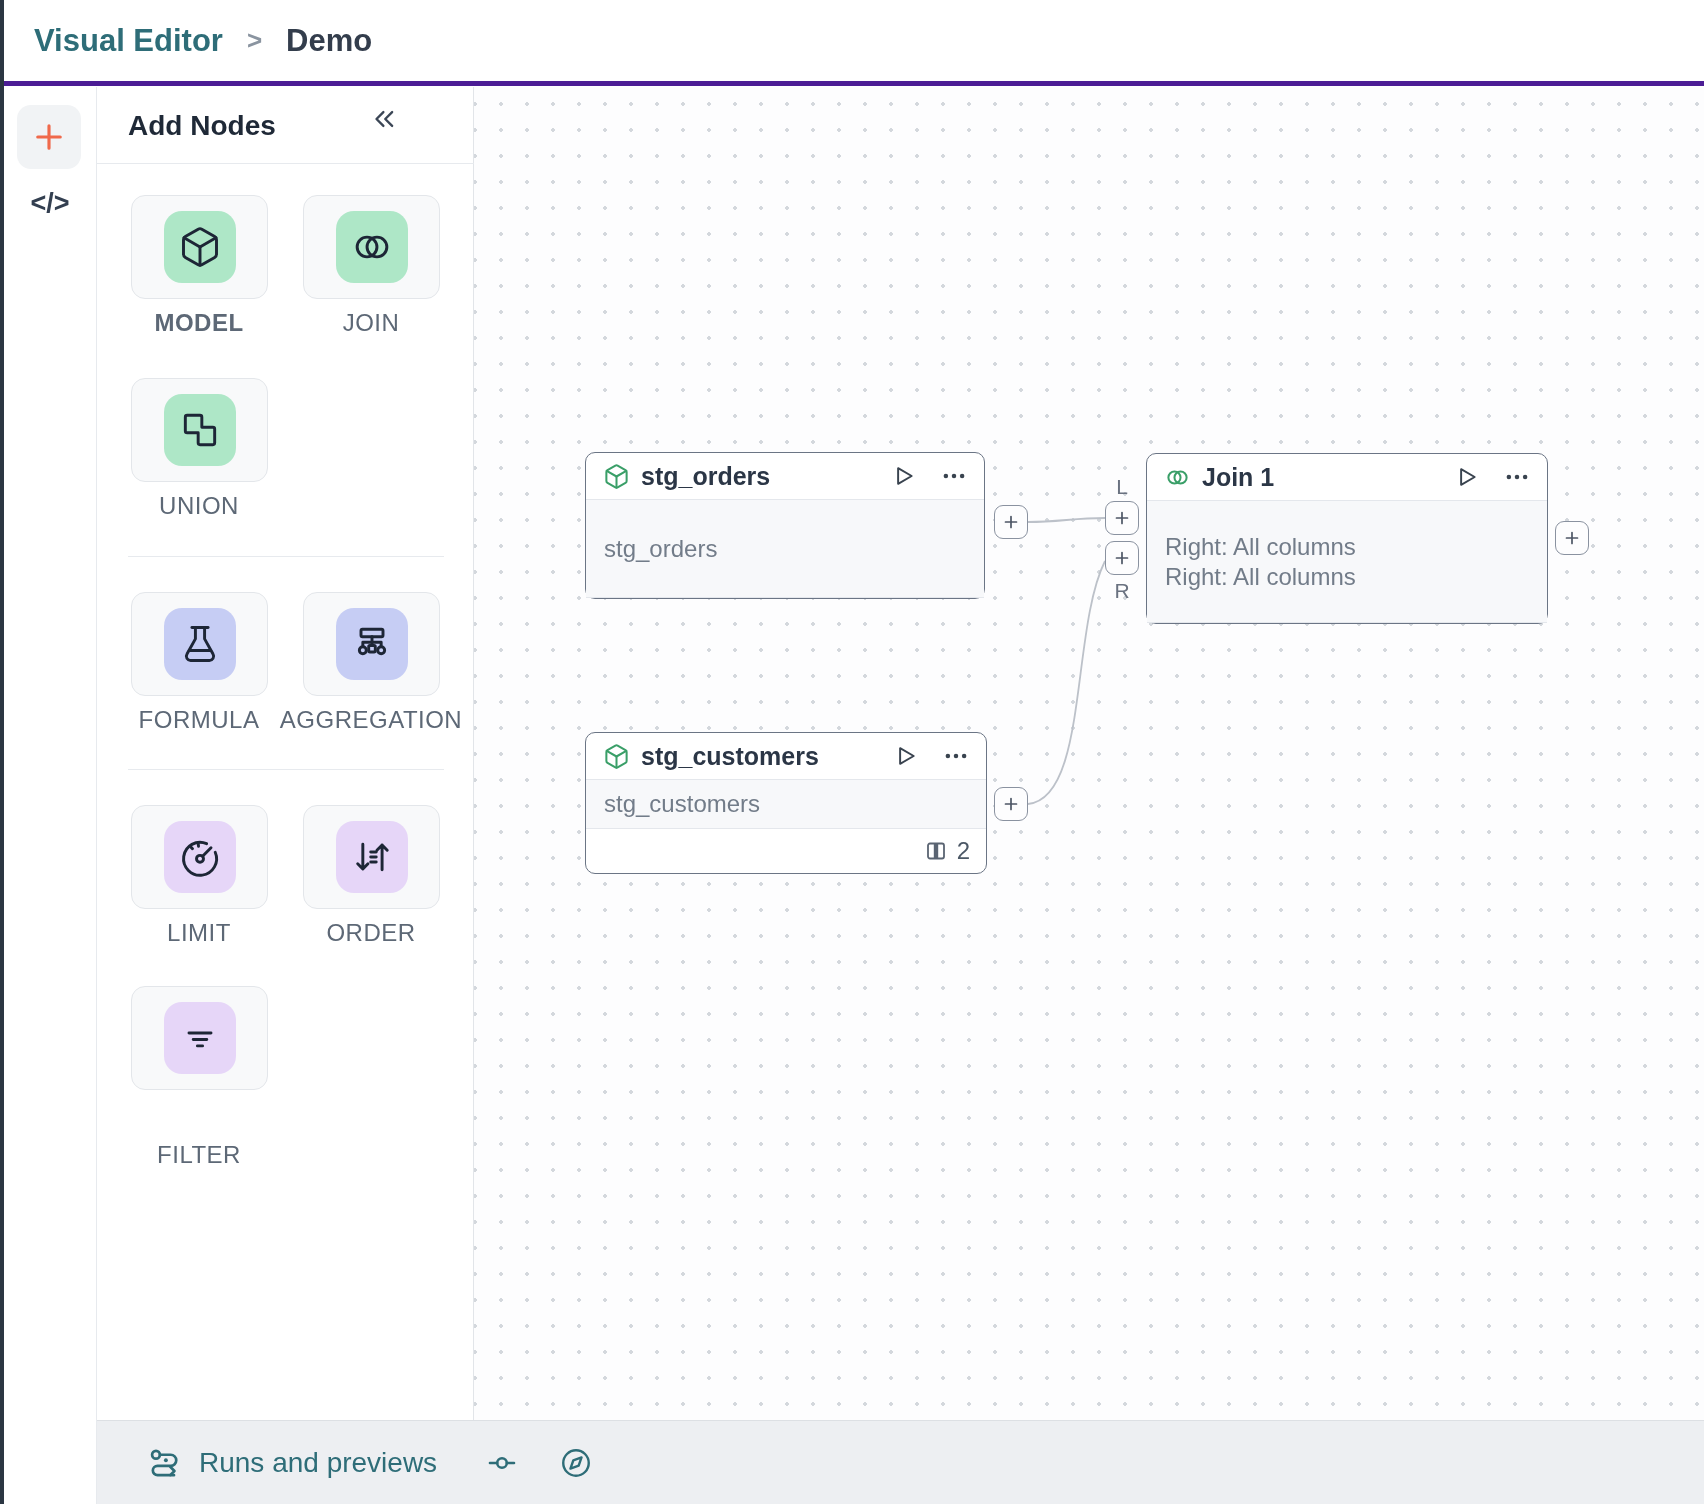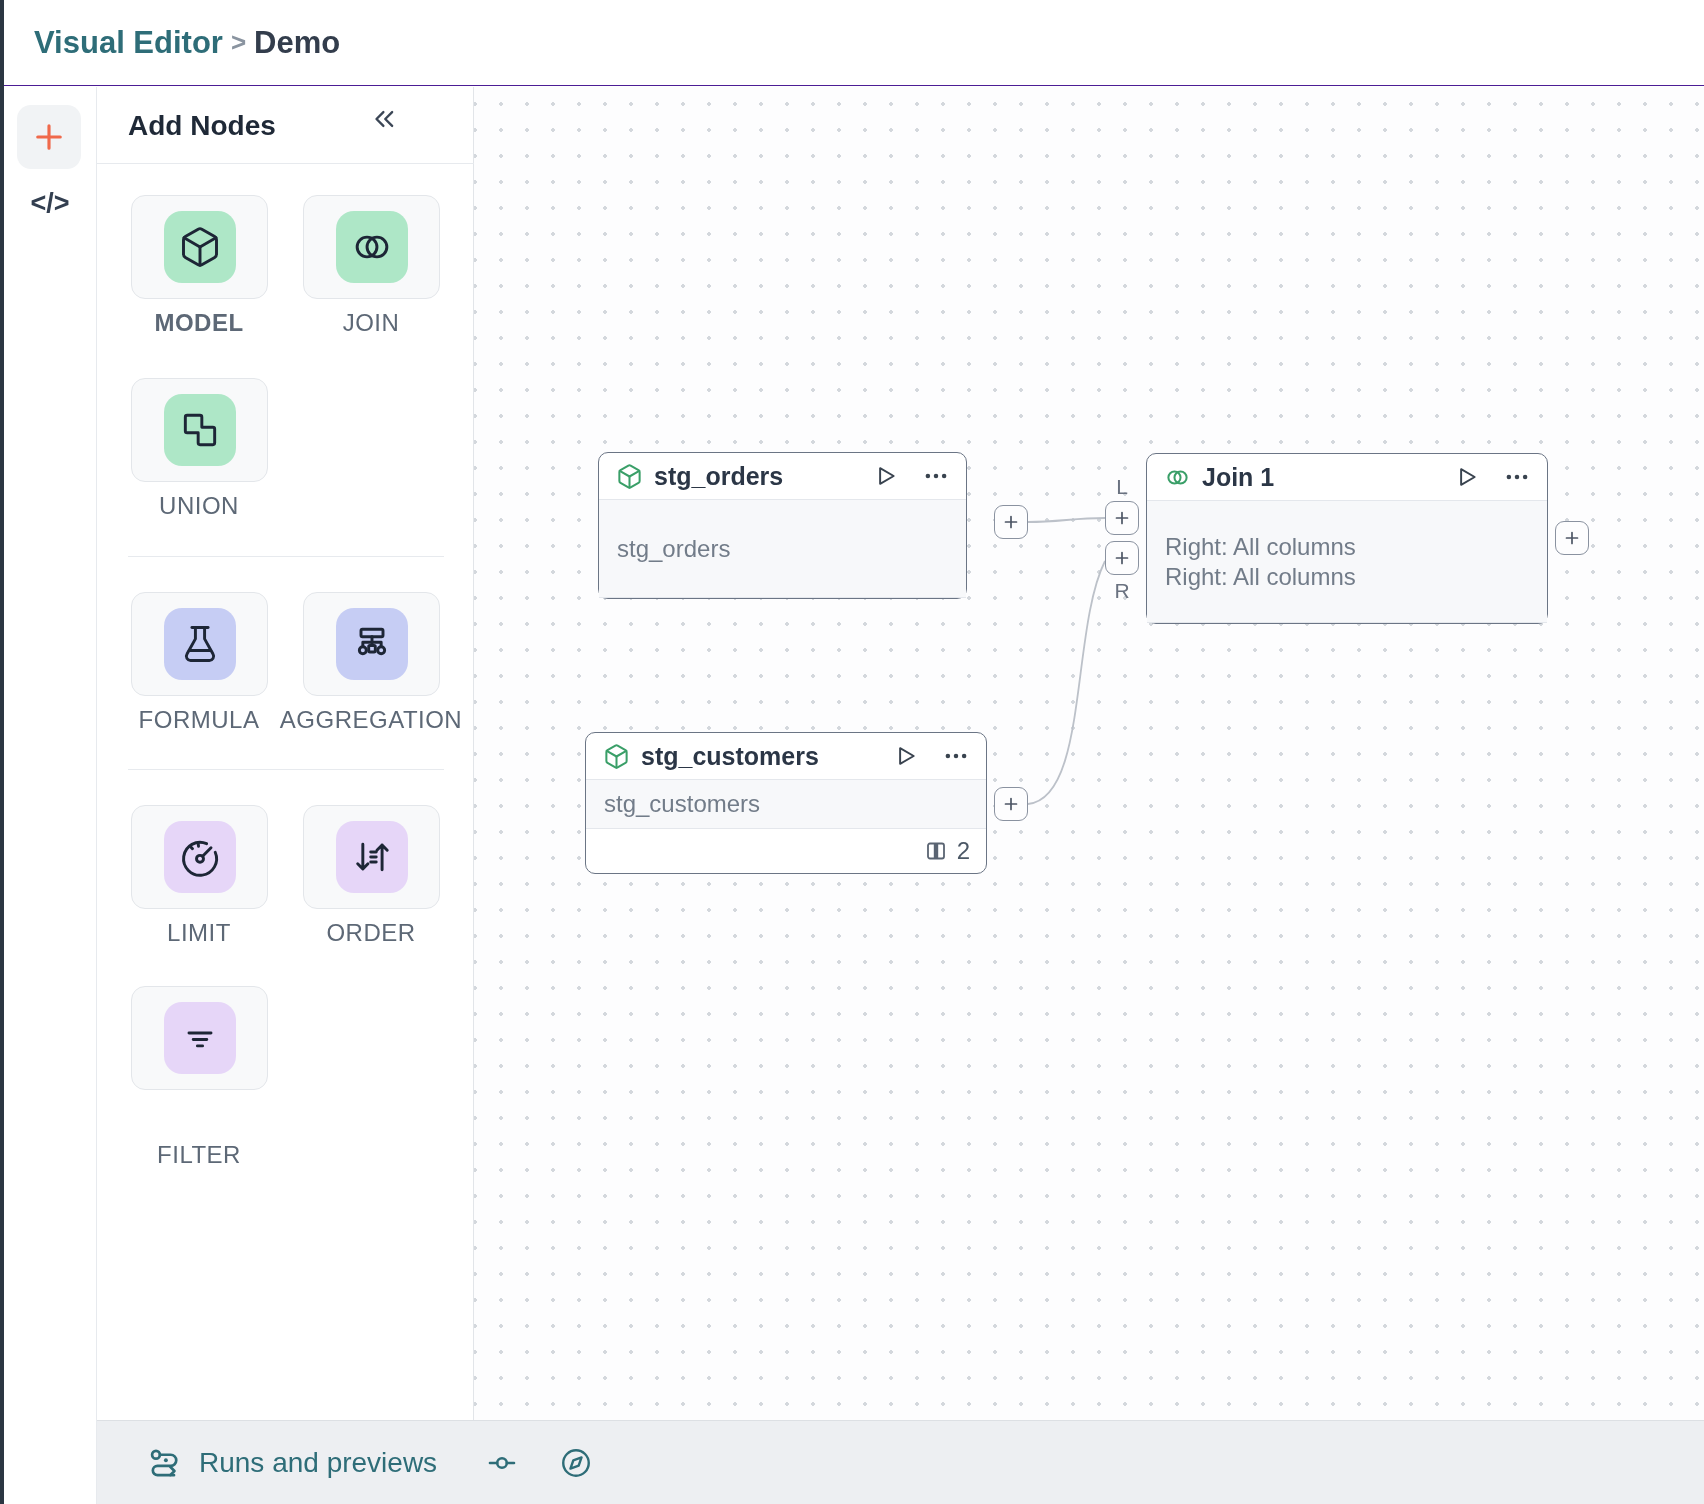--- a/index.html
+++ b/index.html
@@ -5,21 +5,21 @@
   * { margin:0; padding:0; box-sizing:border-box; }
   html,body { background:#ffffff; }
   .app { position:relative; width:1704px; height:1504px; background:#ffffff;
          font-family:"Liberation Sans", sans-serif; overflow:hidden; }
 
   
   .left-edge { position:absolute; left:0; top:0; width:4px; height:1504px; background:#2b3642; z-index:60; }
 
   
   .header { position:absolute; left:4px; top:0; width:1700px; height:86px; background:#fff;
-            border-bottom:1px solid #4c1d95; display:flex; align-items:center; padding-left:30px; gap:8px; }
+            border-bottom:5px solid #4c1d95; display:flex; align-items:center; padding-left:30px; gap:24px; }
   .crumb-root { color:#2e6d78; font-size:31px; font-weight:bold; cursor:pointer; }
   .crumb-sep  { color:#8a94a0; font-size:26px; font-weight:bold; }
   .crumb-cur  { color:#333d4c; font-size:31px; font-weight:bold; }
 
   
   .rail { position:absolute; left:4px; top:87px; width:93px; height:1417px; background:#fff;
           border-right:1px solid #e7eaee; }
   .rail-add { position:absolute; left:13px; top:18px; width:64px; height:64px; background:#f1f3f5;
               border:none; border-radius:14px; display:flex; align-items:center; justify-content:center; cursor:pointer; }
   .rail-code { position:absolute; left:0; top:96px; width:92px; height:40px; text-align:center;
@@ -198,21 +198,21 @@
     <span class="tile-label" style="left:102px; top:1013px;margin-top:41px;">FILTER</span>
   </aside>
 
   <div class="canvas">
 
     <svg class="edges">
       <path d="M554,435 C586,435 599,431 631,431" fill="none" stroke="#bcc1c9" stroke-width="1.8"></path>
       <path d="M554,717 C614,711 597,542 631,474" fill="none" stroke="#bcc1c9" stroke-width="1.8"></path>
     </svg>
 
-    <div class="node" style="left:124px; top:365px; width:369px; height:147px;">
+    <div class="node" style="left:111px; top:365px; width:400px; height:147px;">
       <div class="node-header">
         <span style="display:flex;">
           <svg width="27" height="27" viewBox="0 0 24 24" fill="none" stroke="#3a9f68" stroke-width="1.8" stroke-linecap="round" stroke-linejoin="round">
               <path d="M21 8a2 2 0 0 0-1-1.73l-7-4a2 2 0 0 0-2 0l-7 4A2 2 0 0 0 3 8v8a2 2 0 0 0 1 1.73l7 4a2 2 0 0 0 2 0l7-4A2 2 0 0 0 21 16Z"></path>
               <path d="m3.3 7 8.7 5 8.7-5"></path>
               <path d="M12 22V12"></path>
             </svg>
         </span>
         <span class="node-title">stg_orders</span>
         <button class="icon-btn">

